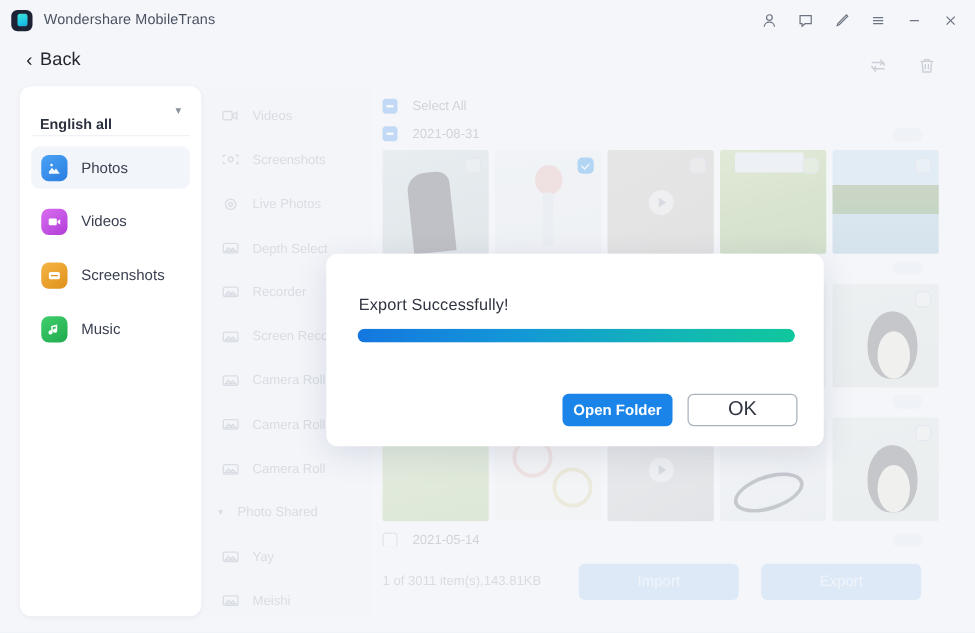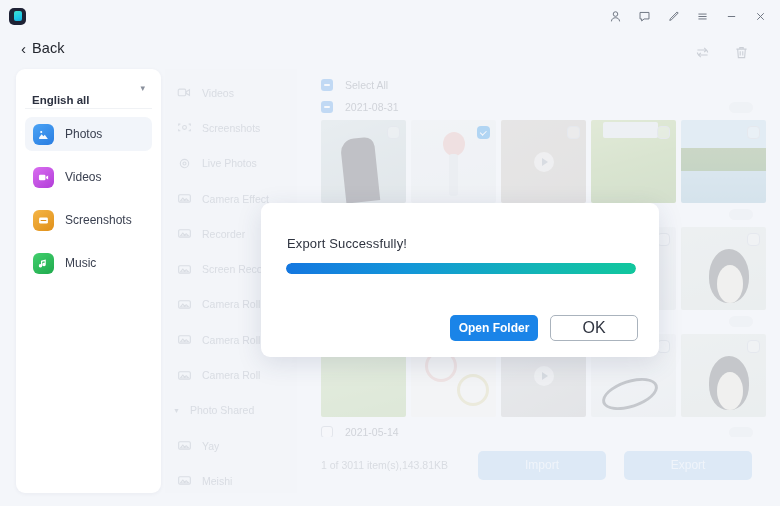--- a/index.html
+++ b/index.html
@@ -127,21 +127,21 @@
   }
   .albumitem.group { padding-left: 8px; }
   .group-caret {
     width: 9px; color: #b6bcc6; font-size: 7px; line-height: 1;
     flex: 0 0 auto; margin-right: 2px;
   }
   .albumitem.group .album-name { margin-left: 6px; }
 
   
   .content {
-    position: absolute; left: 308px; top: 69px;
+    position: absolute; left: 293px; top: 69px;
     width: 467px; height: 424px;
     background: #f7f8fb;
     opacity: .30;
     overflow: hidden;
   }
   .selectall-row, .date-row {
     display: flex; align-items: center;
     padding-left: 13px; position: relative;
   }
   .selectall-row { height: 23px; margin-top: 4px; }
@@ -306,20 +306,21 @@
 </style>
 </head>
 <body>
 
 <div id="app">
 
   <div class="titlebar">
     <div class="logo">
       <div class="logo-inner"></div>
     </div>
+    <div class="app-title">Wondershare MobileTrans</div>
     <div class="tb-spacer"></div>
     <div class="tb-icons">
       <div class="tb-icon">
         <svg width="13" height="13" viewBox="0 0 16 16" fill="none" stroke="currentColor" stroke-width="1.2">
           <circle cx="8" cy="5" r="2.8"></circle>
             <path d="M3 14c0-2.8 2.3-4.5 5-4.5s5 1.7 5 4.5"></path>
         </svg>
       </div>
       <div class="tb-icon">
         <svg width="13" height="13" viewBox="0 0 16 16" fill="none" stroke="currentColor" stroke-width="1.2">
@@ -447,21 +448,21 @@
       </span>
       <span class="album-name">Live Photos</span>
     </div>
     <div class="albumitem">
       <span class="album-ico">
         <svg width="15" height="13" viewBox="0 0 18 14" fill="none" stroke="currentColor" stroke-width="1.3">
           <rect x="2" y="2.5" width="14" height="9" rx="1.5"></rect>
             <path d="M4 10l3-3.4 2.2 2.6 1.8-2L14 10z"></path>
         </svg>
       </span>
-      <span class="album-name">Camera Effect</span>
+      <span class="album-name">Depth Select</span>
     </div>
     <div class="albumitem">
       <span class="album-ico">
         <svg width="15" height="13" viewBox="0 0 18 14" fill="none" stroke="currentColor" stroke-width="1.3">
           <rect x="2" y="2.5" width="14" height="9" rx="1.5"></rect>
             <path d="M4 10l3-3.4 2.2 2.6 1.8-2L14 10z"></path>
         </svg>
       </span>
       <span class="album-name">Recorder</span>
     </div>

